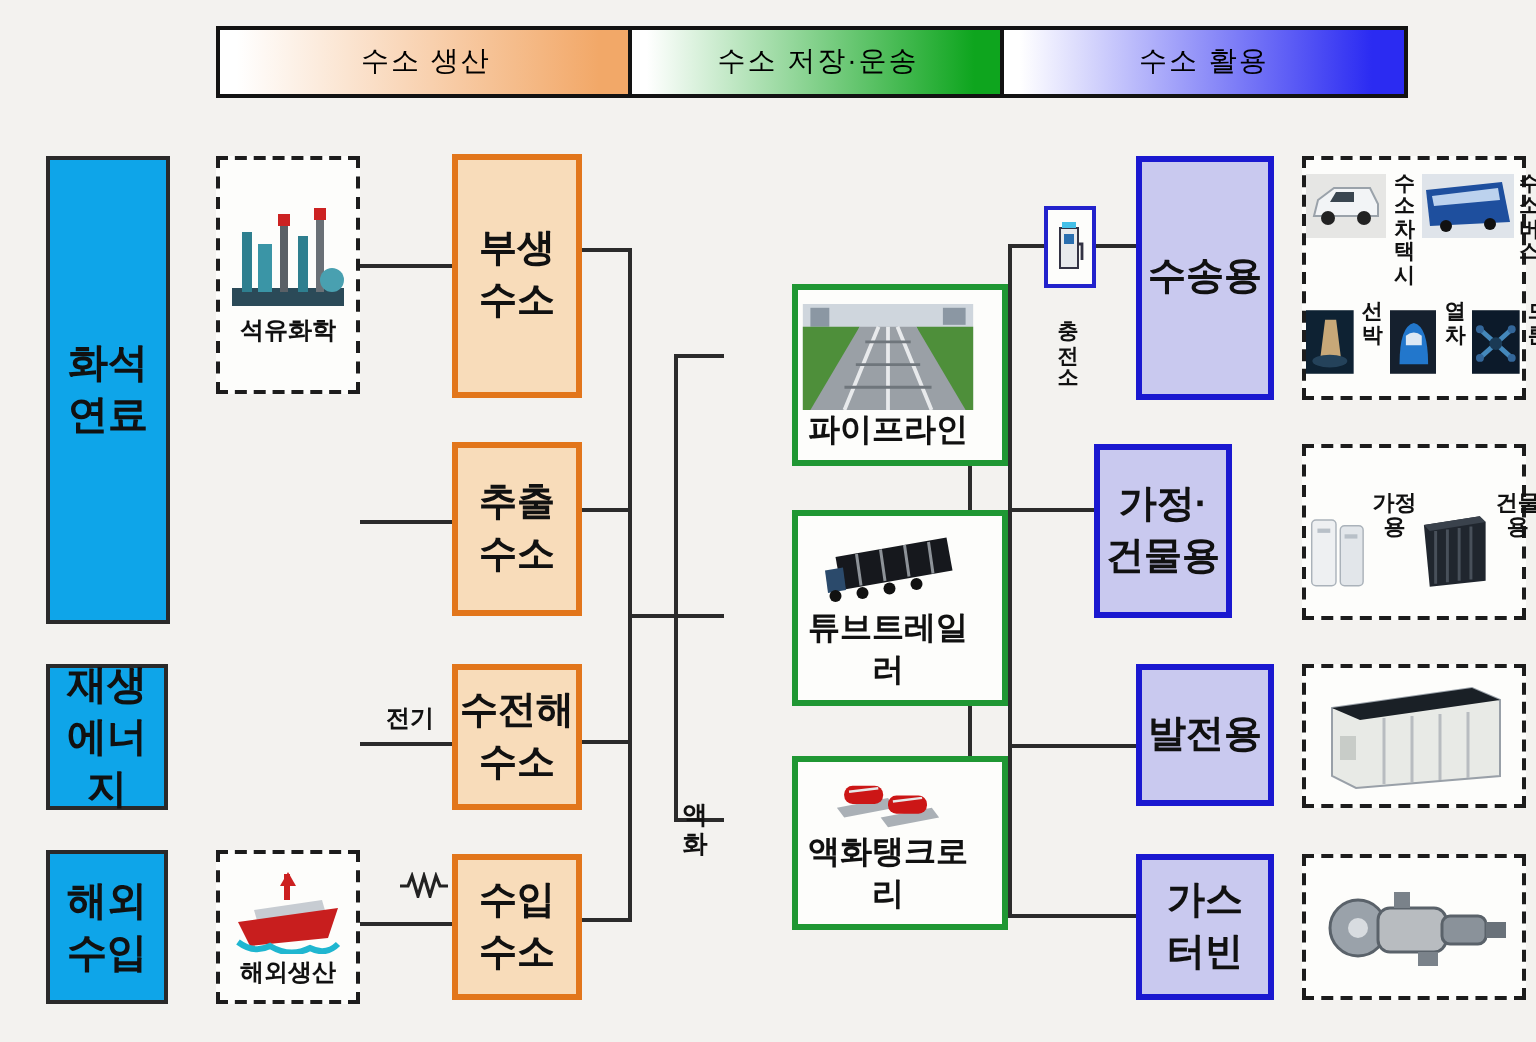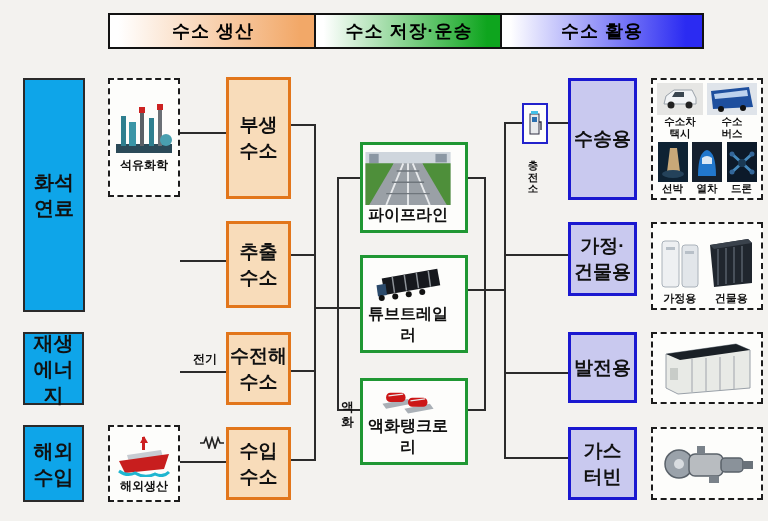--- a/index.html
+++ b/index.html
@@ -1,36 +1,36 @@
 <!DOCTYPE html>
 <html><head>
 <meta charset="utf-8">
 <style>
   html,body{margin:0;padding:0;background:#f3f2ef;}
   #canvas{position:relative;width:768px;height:521px;background:#f3f2ef;overflow:hidden;
           font-family:"Liberation Sans", sans-serif;color:#111;}
   .hdr{position:absolute;display:flex;align-items:center;justify-content:center;
-       font-weight:bold;font-size:18px;border:2px solid #121212;color:#000;letter-spacing:1px;}
+       font-weight:normal;font-size:14px;border:2px solid #121212;color:#000;letter-spacing:1px;}
   .box{position:absolute;display:flex;align-items:center;justify-content:center;
        text-align:center;font-weight:bold;color:#111;box-sizing:border-box;}
   .pre{white-space:pre-line;}
   .gray-box{background:#0ea5e9;border:2px solid #2a2a2a;font-size:20px;line-height:1.3;}
   .dashed-box{background:#fdfdfb;border:2px dashed #1c1c1c;flex-direction:column;gap:3px;padding:3px;}
   .src-label{font-weight:bold;font-size:12px;line-height:1.15;}
   .orange-box{background:#f8dcba;border:3px solid #e2761b;font-size:19px;line-height:1.35;}
   .green-box{background:#fdfdfb;border:3px solid #1f9733;flex-direction:column;
-             justify-content:space-between;padding:7px 16px 4px 4px;font-size:16px;}
+             justify-content:space-between;padding:7px 16px 4px 4px;font-size:16px;margin-left:36px;}
   .blue-box{background:#c9c9ef;border:3px solid #1a18d0;font-size:19px;line-height:1.35;}
   .img-dash-box{background:#fdfdfb;border:2px dashed #1c1c1c;flex-direction:column;}
   .hline{position:absolute;height:2px;background:#2b2b2b;}
   .vline{position:absolute;width:2px;background:#2b2b2b;}
   .flow-label{position:absolute;font-weight:bold;font-size:12px;color:#111;text-align:center;}
   .vtext{writing-mode:vertical-rl;text-orientation:upright;letter-spacing:2px;line-height:1;}
   .cellrow{display:flex;justify-content:space-evenly;align-items:flex-start;width:100%;}
-  .vcell{display:flex;flex-direction:column;align-items:center;gap:1px;}
+  .vcell{display:flex;flex-direction:row;gap:1px;}
   .vlabel{font-weight:bold;font-size:10.5px;line-height:1.1;text-align:center;}
   .imgbg{background:#e6e6e4;display:flex;align-items:center;justify-content:center;}
 </style>
 </head>
 <body>
 
 <div id="canvas">
 
   <div class="hline" style="left:180px;top:132px;width:46px"></div>
   <div class="hline" style="left:180px;top:260px;width:46px"></div>
@@ -156,21 +156,21 @@
     <svg width="14" height="28" viewBox="0 0 14 28">
       <rect x="2" y="4" width="9" height="20" fill="#e8eaec" stroke="#334" stroke-width="1"></rect>
       <rect x="4" y="7" width="5" height="5" fill="#2a6fb0"></rect>
       <rect x="3" y="1" width="7" height="3" fill="#44c0e8"></rect>
       <path d="M11 12 h2 v8" stroke="#334" stroke-width="1.4" fill="none"></path>
     </svg>
   </div>
   <div class="flow-label vtext" style="left:528px;top:152px;font-size:10.5px">충전소</div>
 
   <div class="box blue-box" style="left:568px;top:78px;width:69px;height:122px">수송용</div>
-  <div class="box blue-box pre" style="left:568px;top:222px;width:69px;height:74px">가정·
+  <div class="box blue-box pre" style="left:547px;top:222px;width:69px;height:87px">가정·
 건물용</div>
   <div class="box blue-box" style="left:568px;top:332px;width:69px;height:71px">발전용</div>
   <div class="box blue-box pre" style="left:568px;top:427px;width:69px;height:73px">가스
 터빈</div>
 
   <div class="box img-dash-box" style="left:651px;top:78px;width:112px;height:122px;justify-content:space-evenly">
     <div class="cellrow">
       <div class="vcell">
         <div class="imgbg" style="width:46px;height:32px">
           <svg width="40" height="26" viewBox="0 0 40 26">

